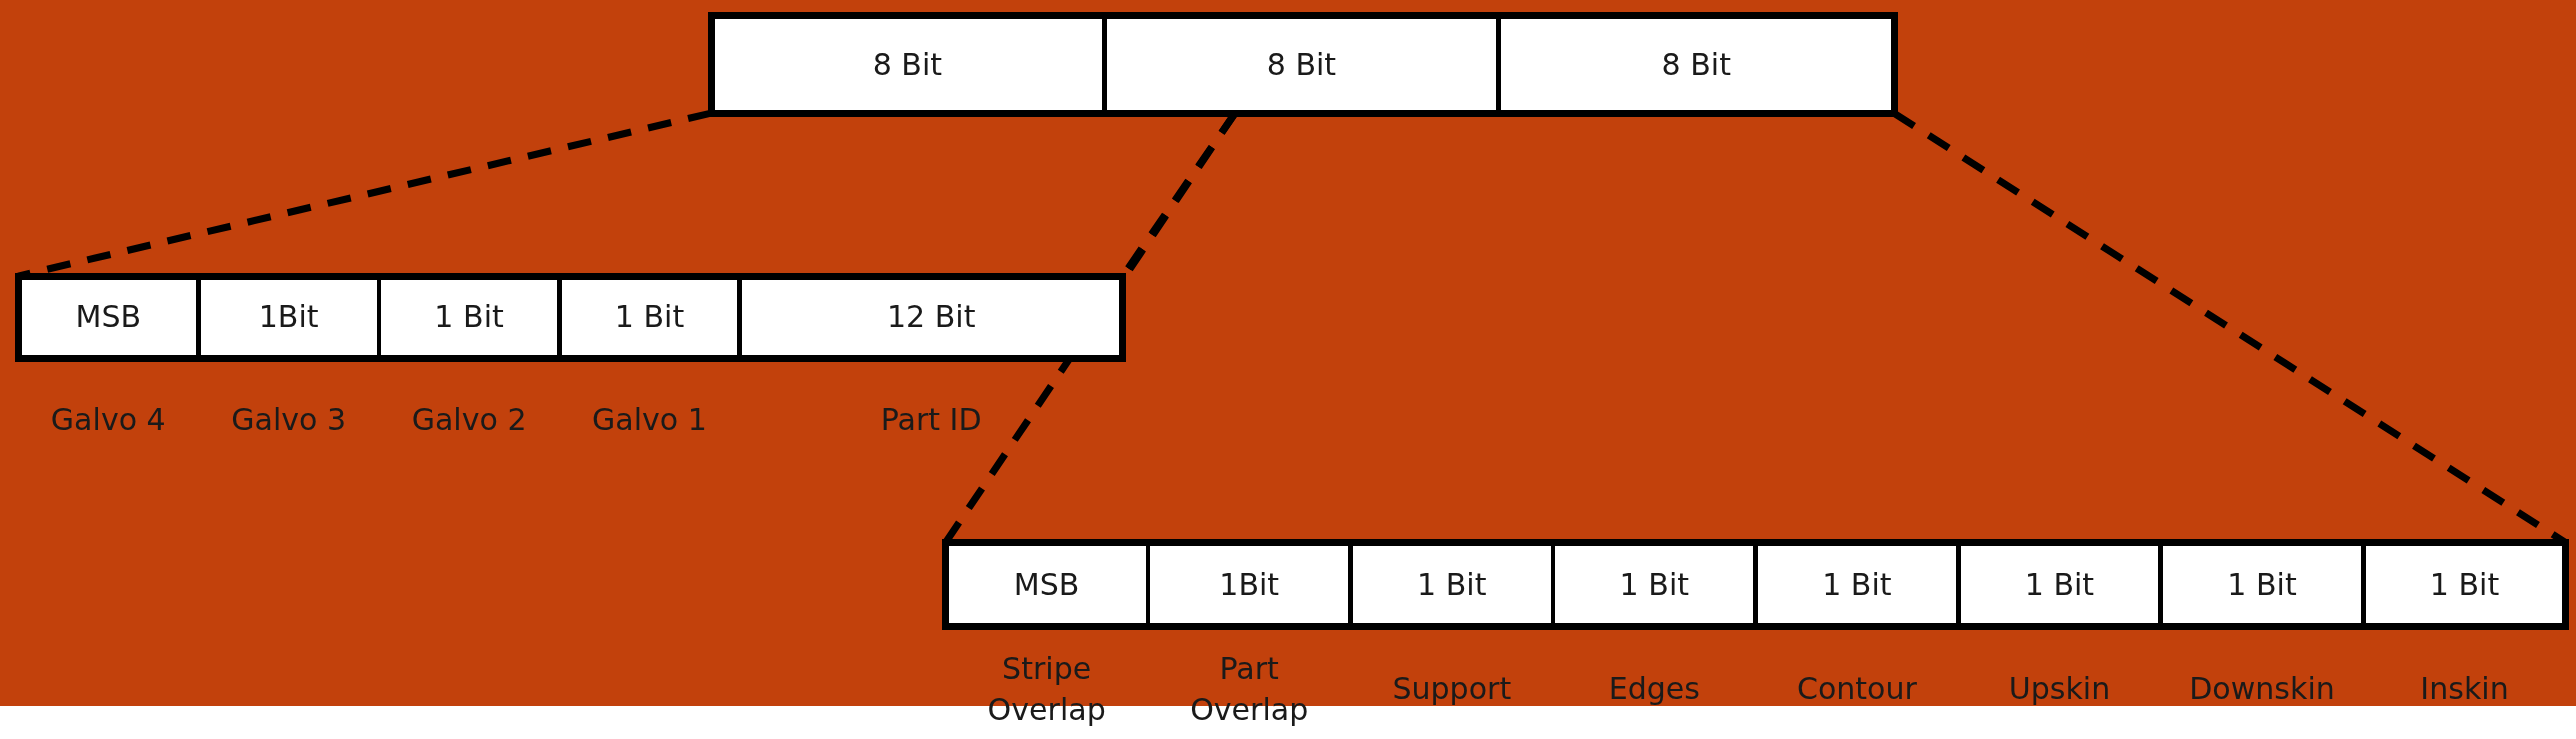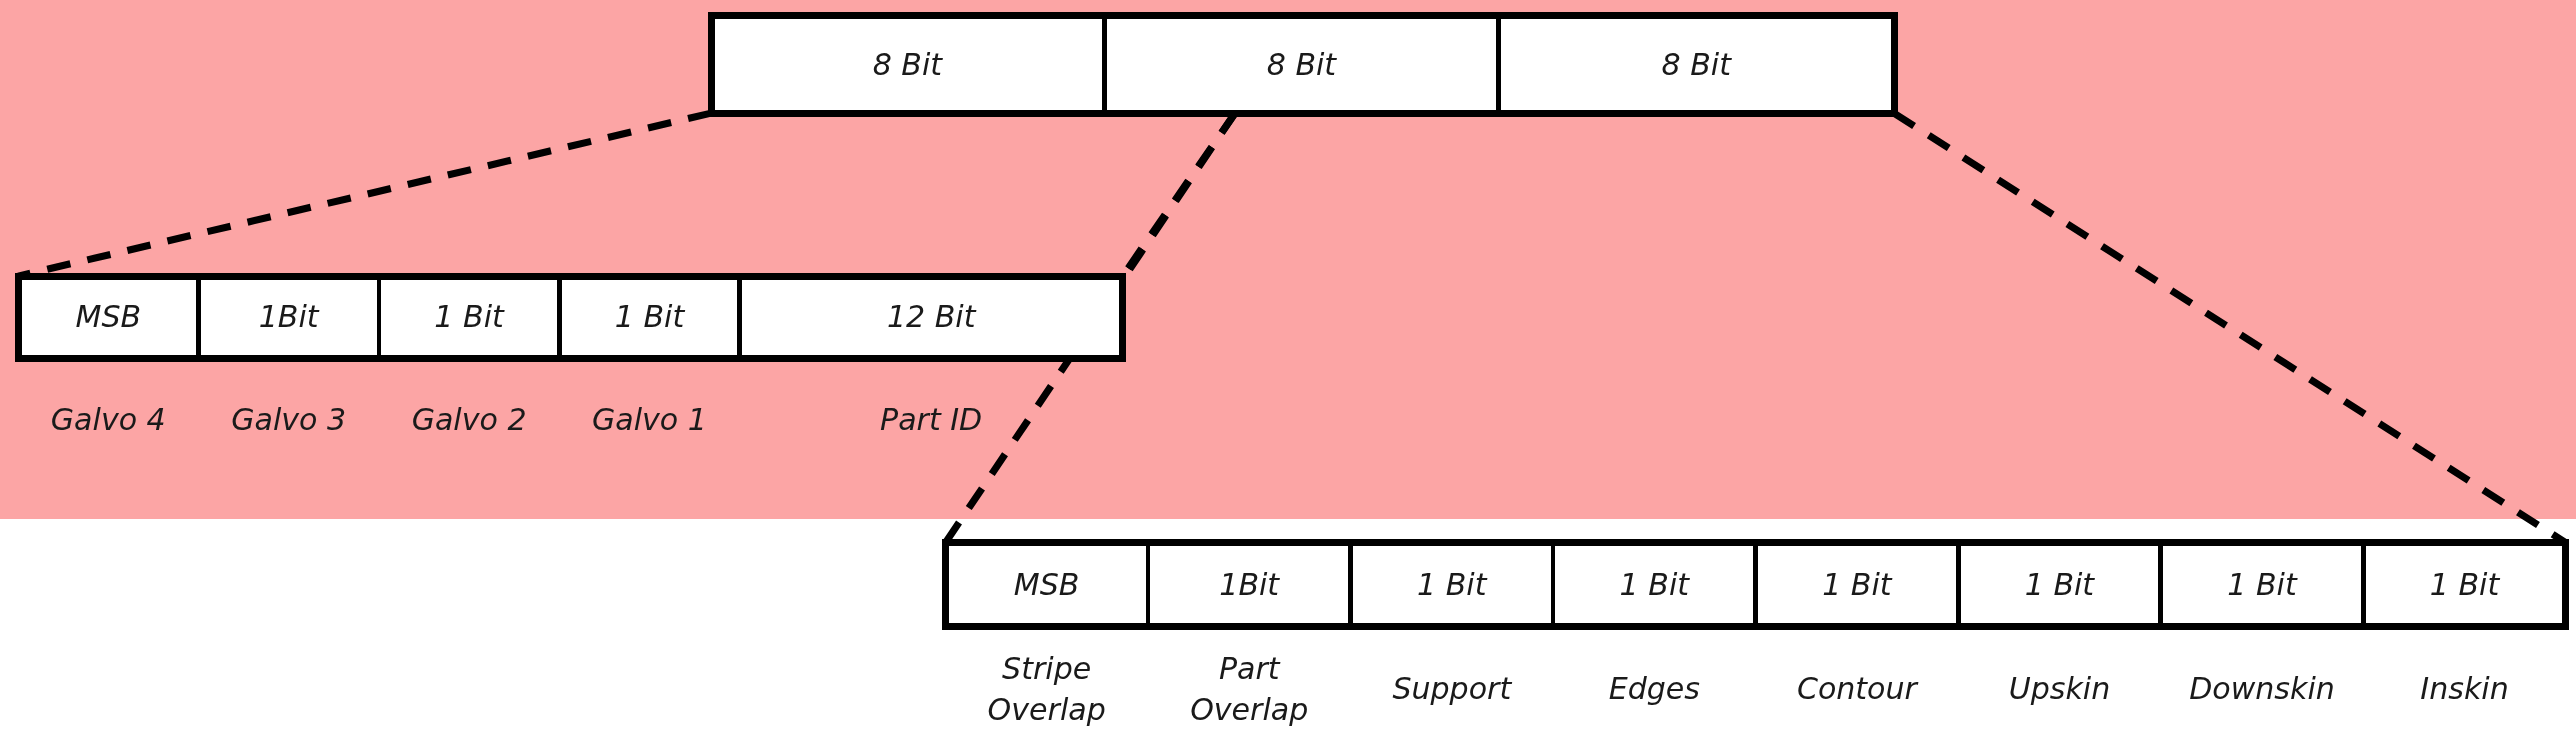--- a/index.html
+++ b/index.html
@@ -9,23 +9,22 @@
   }
   body {
     width: 2576px;
     height: 739px;
     overflow: hidden;
     font-family: "DejaVu Sans", sans-serif;
   }
   #diagram-root {
     position: relative;
     width: 2576px;
-    height: 519px;
-    background: #fca5a5;
-    font-style: italic;
+    height: 706px;
+    background: #c2410c;
   }
   svg.diagram-svg {
     position: absolute;
     top: 0;
     left: 0;
     width: 2576px;
     height: 739px;
     display: block;
   }
   .cell-rect {

